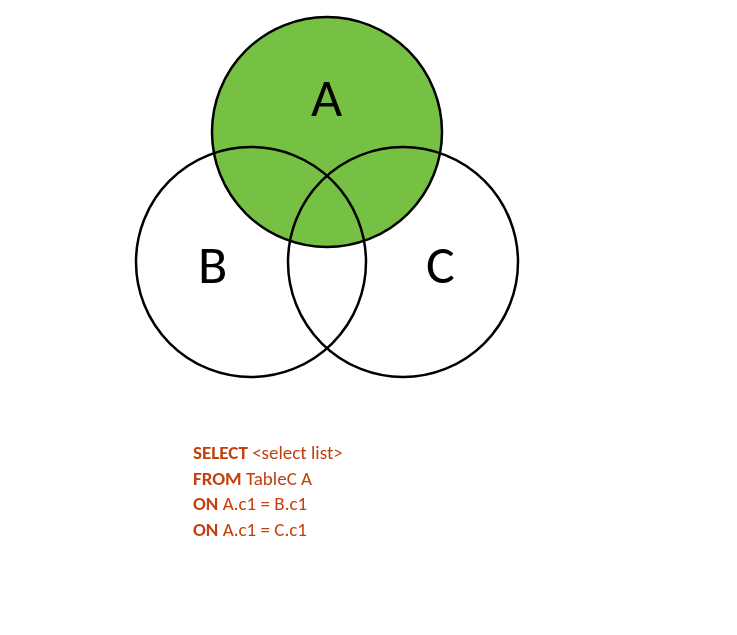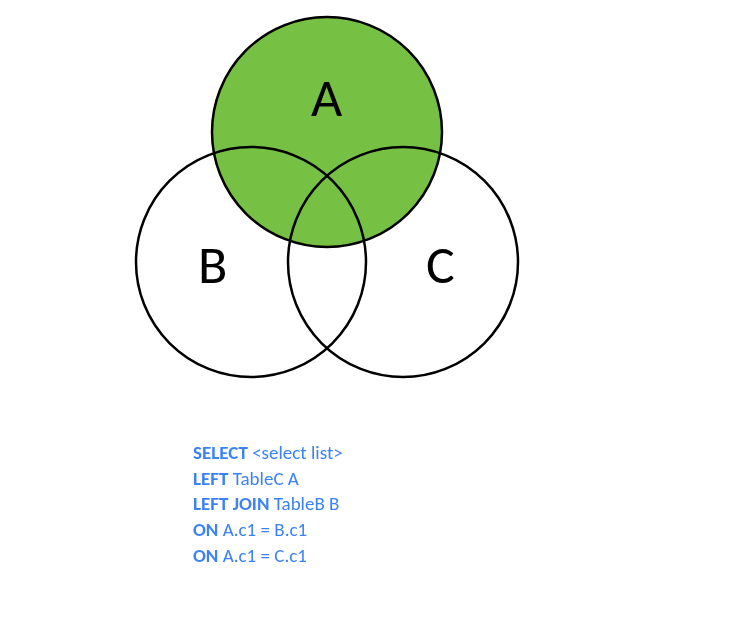--- a/index.html
+++ b/index.html
@@ -43,21 +43,21 @@
       top: 232px;
       left: 426px;
     }
     .sql-block {
       position: absolute;
       top: 440px;
       left: 193px;
       font-family: Calibri, Arial, sans-serif;
       font-size: 19px;
       line-height: 1.35;
-      color: #3b82f6;
+      color: #c2410c;
     }
     .sql-line {
       white-space: pre;
     }
     .kw {
       font-weight: bold;
     }
   </style>
 </head>
 <body>
@@ -68,17 +68,16 @@
     <circle cx="251" cy="262" r="115" fill="none" stroke="#000" stroke-width="2.5"></circle>
     <circle cx="403" cy="262" r="115" fill="none" stroke="#000" stroke-width="2.5"></circle>
   </svg>
   <div class="circle-label label-a">A</div>
   <div class="circle-label label-b">B</div>
   <div class="circle-label label-c">C</div>
 </div>
 
 <div class="sql-block">
   <div class="sql-line"><span class="kw">SELECT </span><span>&lt;select list&gt;</span></div>
-  <div class="sql-line"><span class="kw">LEFT </span><span>TableC A</span></div>
-  <div class="sql-line"><span class="kw">LEFT JOIN </span><span>TableB B</span></div>
+  <div class="sql-line"><span class="kw">FROM </span><span>TableC A</span></div>
   <div class="sql-line"><span class="kw">ON </span><span>A.c1 = B.c1</span></div>
   <div class="sql-line"><span class="kw">ON </span><span>A.c1 = C.c1</span></div>
 </div>
 
 </body></html>

